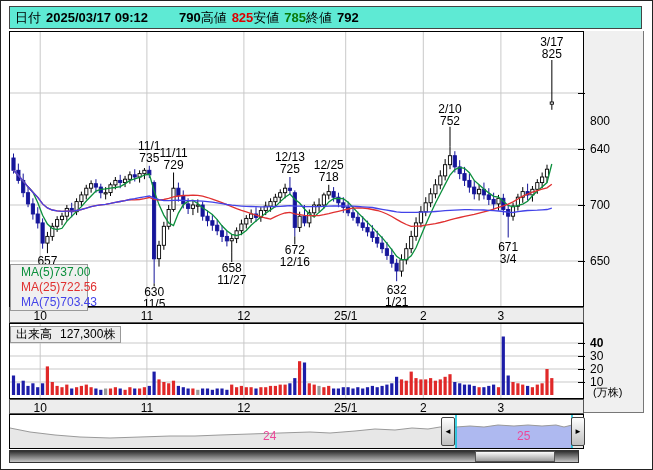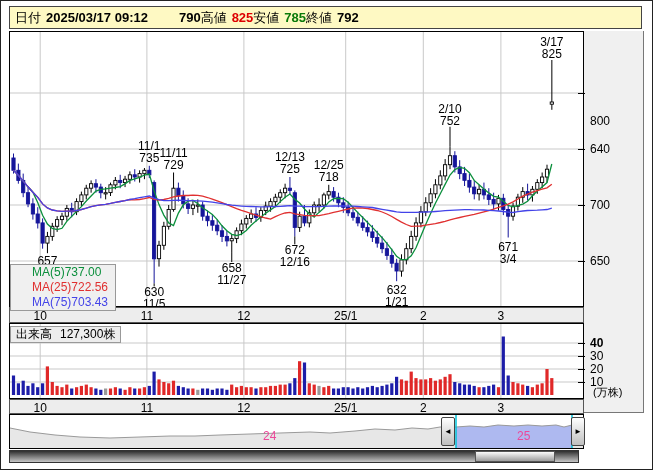--- a/index.html
+++ b/index.html
@@ -1,18 +1,18 @@
 <!DOCTYPE html>
 <html><head>
 <meta charset="utf-8">
 <style>
   html,body{margin:0;padding:0;background:#fff;}
   #root{position:relative;width:653px;height:470px;background:#fff;border:1px solid #222;
         box-sizing:border-box;font-family:"Liberation Sans",sans-serif;overflow:hidden;}
-  #header{position:absolute;left:8px;top:5px;width:633px;height:23px;background:#fef9c3;
+  #header{position:absolute;left:8px;top:5px;width:633px;height:23px;background:#5eead4;
           border:1px solid #444;box-sizing:border-box;display:flex;align-items:center;
           font-size:13px;padding:0 5px;white-space:nowrap;}
   #header .hval{font-weight:bold;margin-left:5px;}
   #header .hlabel{margin-left:0;}
   .gap1{margin-left:16px;margin-top:40px;} .gap2{margin-left:36px;}
   .pane{position:absolute;background:#fff;border:1px solid #000;box-sizing:border-box;}
   #main-pane{left:8px;top:30px;width:575px;height:276px;}
   #vol-pane{left:8px;top:322px;width:575px;height:76px;}
   .strip{position:absolute;left:8px;width:575px;background:#ededed;border:1px solid #555;
          box-sizing:border-box;}
@@ -20,23 +20,23 @@
   #strip2{top:398px;height:15px;}
   .axis-label{position:absolute;top:1px;font-size:12px;color:#000;transform:translateX(-50%);
               white-space:nowrap;}
   svg{display:block;overflow:visible;}
   svg text{font-family:"Liberation Sans",sans-serif;}
   #axis-panel{position:absolute;left:583px;top:30px;width:60px;height:382px;background:#f0f0f0;
               border-right:1px solid #777;border-bottom:1px solid #777;box-sizing:border-box;}
   .ticklabel{position:absolute;font-size:12px;color:#000;z-index:3;}
   .tickmark{position:absolute;width:7px;height:1px;background:#000;z-index:3;}
   #vol-unit{position:absolute;left:592px;top:384px;font-size:11px;color:#000;z-index:3;}
-  #ma-legend{position:absolute;left:9px;top:263px;width:106px;height:47px;background:#f0f0f0;
+  #ma-legend{position:absolute;left:9px;top:263px;width:78px;height:47px;background:#f0f0f0;
              border:1px solid #999;box-sizing:border-box;font-size:12px;line-height:15px;
-             padding:0 21px;z-index:5;}
+             padding:0 10px;z-index:5;}
   .ma-row{display:flex;justify-content:space-between;}
   #vol-label{position:absolute;left:9px;top:325px;height:17px;background:#ededed;border:1px solid #999;
              box-sizing:border-box;font-size:12px;display:flex;align-items:center;gap:8px;
              padding:0 5px;z-index:5;}
   #navigator{position:absolute;left:8px;top:413px;width:575px;height:35px;background:#fff;
              border:1px solid #000;box-sizing:border-box;}
   .navyear{position:absolute;top:428px;font-size:12px;color:#ec4899;z-index:4;}
   .navbtn{position:absolute;top:416px;width:14px;height:29px;z-index:6;padding:0;margin:0;
           background:linear-gradient(180deg,#ffffff,#bfbfbf);border:1px solid #444;border-radius:2px;
           font-size:8px;line-height:8px;display:flex;align-items:center;justify-content:center;

